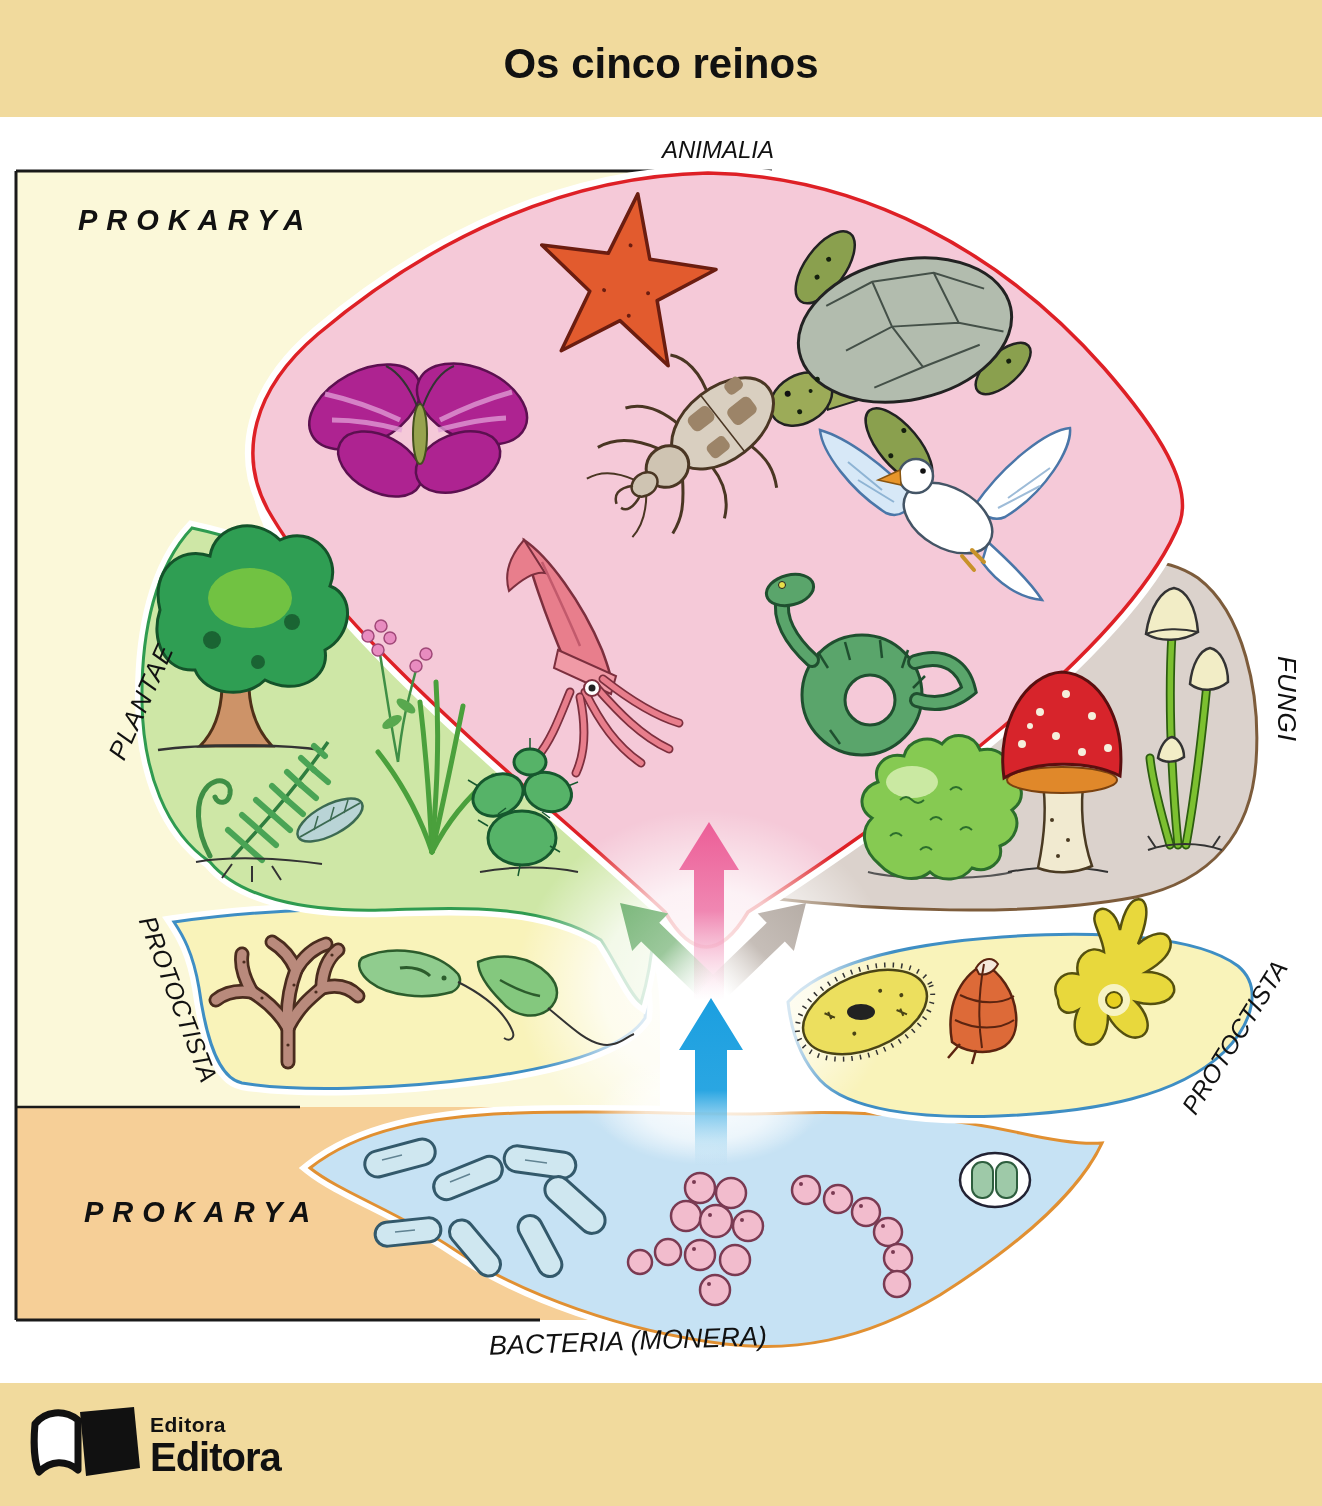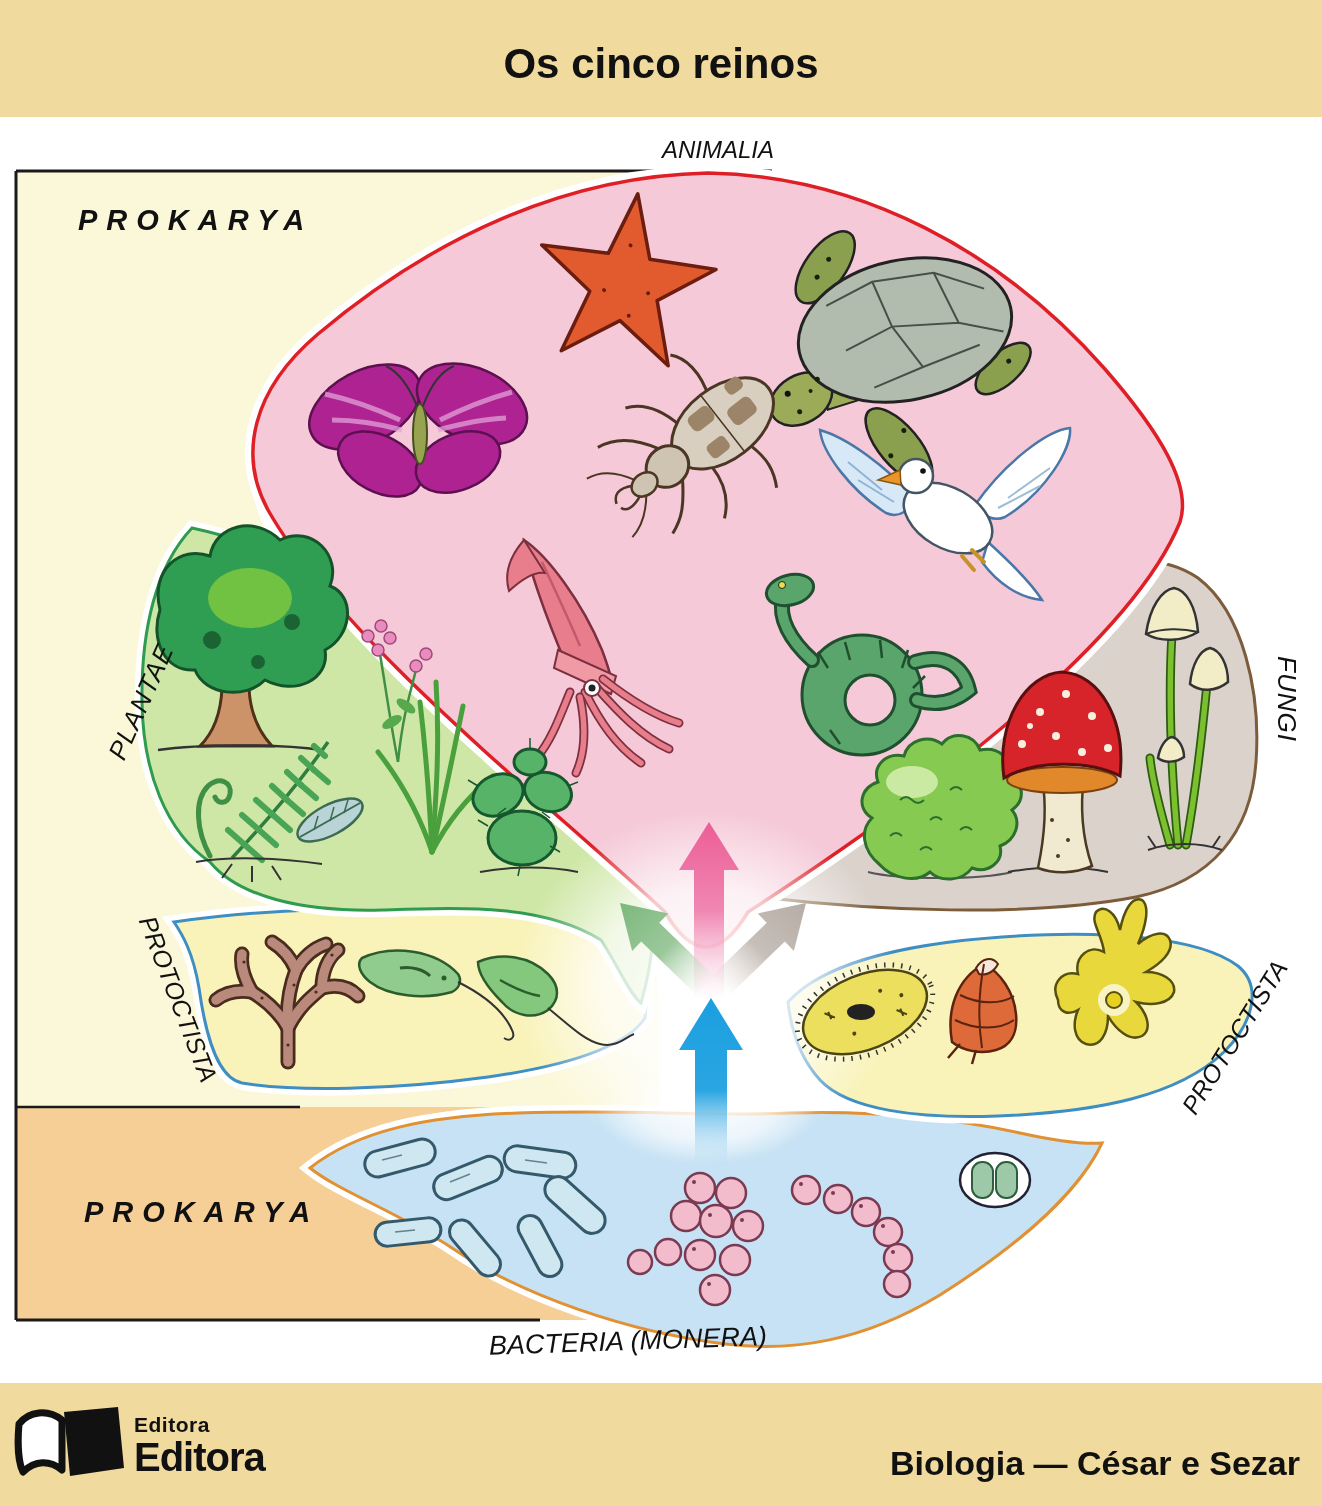--- a/index.html
+++ b/index.html
@@ -14,21 +14,21 @@
   #lbl-plantae{left:102px;top:752px;font-size:26px;font-style:italic;letter-spacing:1px;
                transform-origin:0 0;transform:rotate(-66deg);}
   #lbl-fungi{left:1302px;top:656px;font-size:26px;font-style:italic;letter-spacing:1px;
              transform-origin:0 0;transform:rotate(90deg);}
   #lbl-protoctista-left{left:160px;top:912px;font-size:25px;font-style:italic;
              transform-origin:0 0;transform:rotate(69deg);}
   #lbl-protoctista-right{left:1176px;top:1104px;font-size:25px;font-style:italic;
              transform-origin:0 0;transform:rotate(-58deg);}
   #lbl-bacteria{left:628px;top:1326px;transform:translateX(-50%) rotate(-2deg);
                 font-size:27px;font-style:italic;}
-  #footer-logo{position:absolute;left:14px;top:1406px;display:flex;align-items:center;color:#111;}
+  #footer-logo{position:absolute;left:30px;top:1406px;display:flex;align-items:center;color:#111;}
   #footer-logo .txt{margin-left:10px;line-height:1;}
   #footer-logo .small{font-size:21px;font-weight:bold;letter-spacing:0.5px;}
   #footer-logo .big{font-size:40px;font-weight:bold;letter-spacing:-1px;margin-top:2px;}
   #lbl-credit{right:22px;top:1444px;font-size:34px;font-weight:bold;}
 </style>
 </head>
 <body>
 
 <div id="page">
 
@@ -515,15 +515,14 @@
 <div id="footer-logo">
   <svg width="110" height="78" viewBox="0 0 110 78">
     <path d="M50,6 L104,1 L110,62 L56,70 Z" fill="#111"></path>
     <path d="M48,14 C34,3 15,5 5,18 C3,40 5,58 9,66 C21,54 36,54 48,64 Z" fill="#fff" stroke="#111" stroke-width="7" stroke-linejoin="round"></path>
   </svg>
   <div class="txt">
     <div class="small">Editora</div>
     <div class="big">Editora</div>
   </div>
 </div>
-<div class="lbl" id="lbl-credit">Biologia — César e Sezar</div>
 
 </div>
 
 </body></html>

